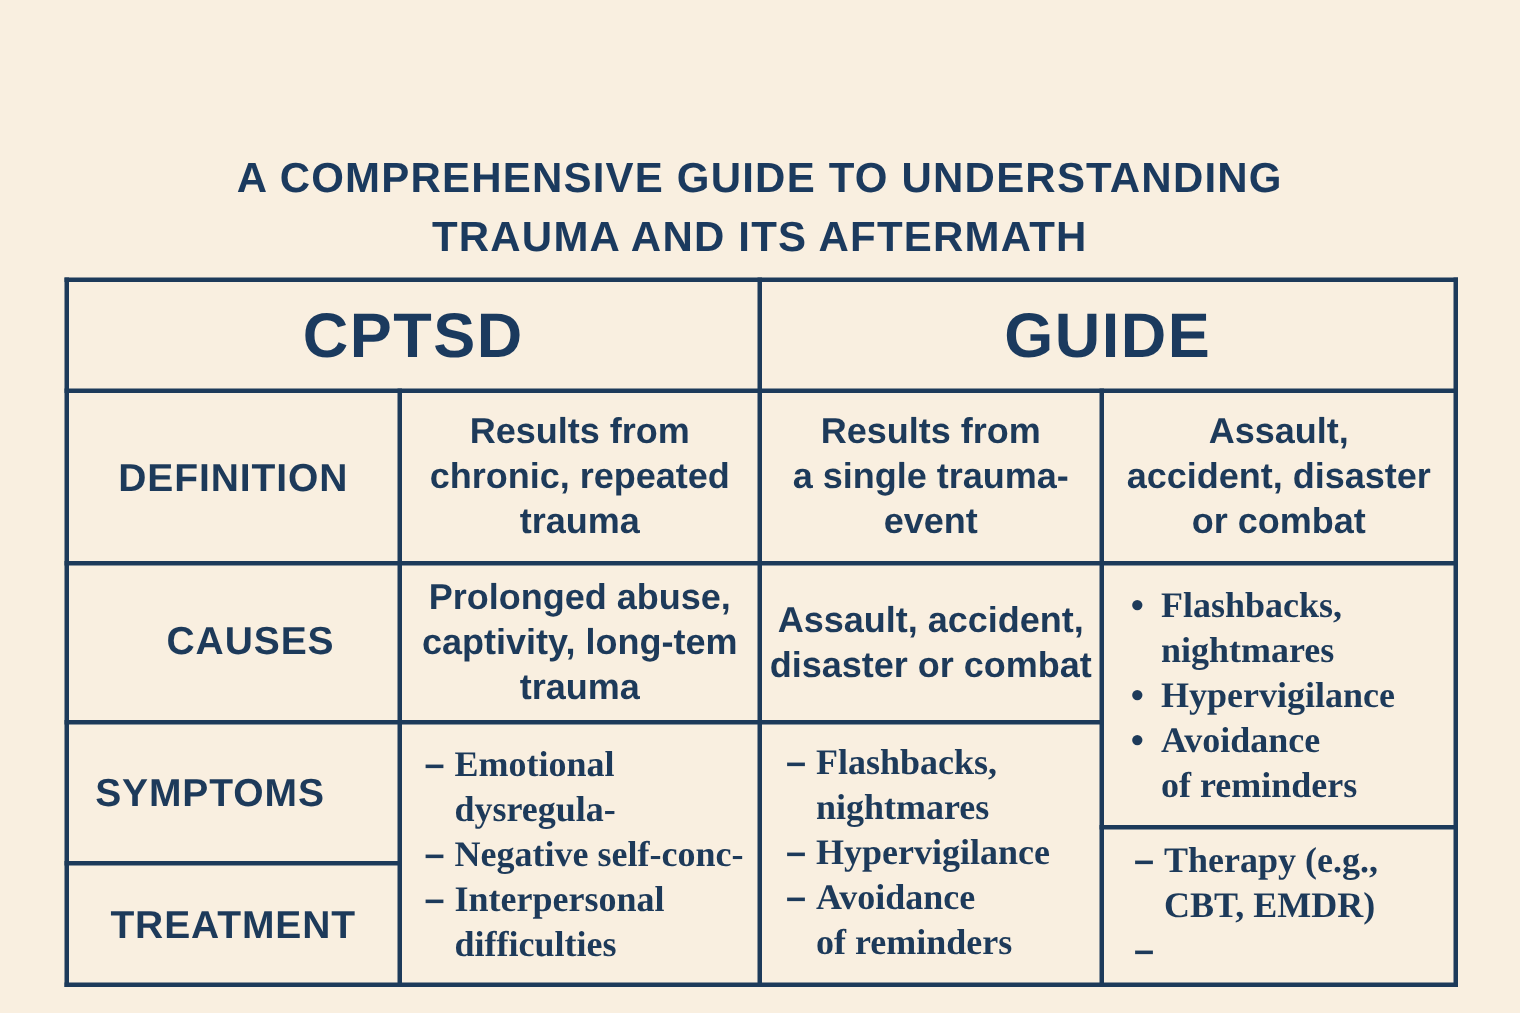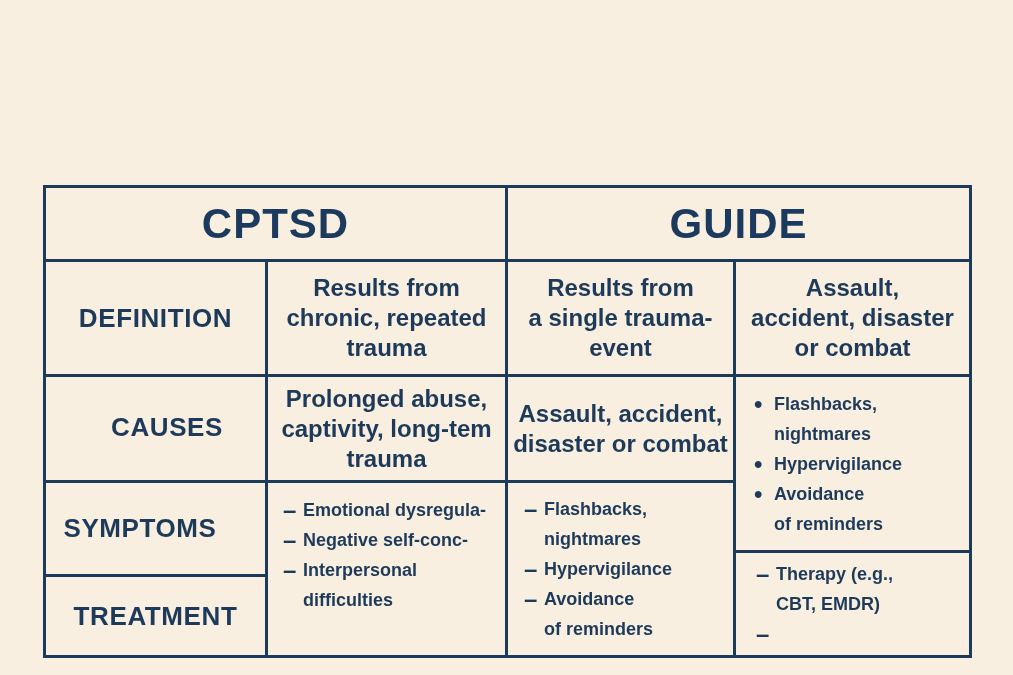--- a/index.html
+++ b/index.html
@@ -76,27 +76,29 @@
   .c-bullets-ptsd2   { left: 736px; top: 377px; width: 233px; height: 173px; padding-left: 18px; }
   .c-dashes-cptsd    { left: 268px; top: 483px; width: 237px; height: 172px; justify-content: flex-start; padding-top: 12px; padding-left: 15px; }
   .c-dashes-ptsd1    { left: 508px; top: 483px; width: 225px; height: 172px; padding-left: 16px; }
   .c-treatment-ptsd2 { left: 736px; top: 553px; width: 233px; height: 102px; padding-left: 20px; }
 
   .li { display: flex; align-items: flex-start; }
   .mk {
     flex: 0 0 auto; width: 20px;
     font-size: 24px; font-weight: bold; line-height: 30px;
   }
-  .tx { font-size: 18px; font-weight: bold; line-height: 30px; white-space: pre-line; }
+  .tx { font-size: 24px; font-weight: bold; line-height: 30px; white-space: pre-line; font-family: Liberation Serif, serif; }
 </style>
 </head>
 <body>
 
 <div class="root">
 
+  <div class="page-subtitle">A COMPREHENSIVE GUIDE TO UNDERSTANDING
+TRAUMA AND ITS AFTERMATH</div>
 
   <div>
 
     <div class="vline v-left"></div>
     <div class="vline v-right"></div>
     <div class="vline v-c1"></div>
     <div class="vline v-c2"></div>
     <div class="vline v-c3"></div>
     <div class="hline h-top"></div>
     <div class="hline h-head"></div>

